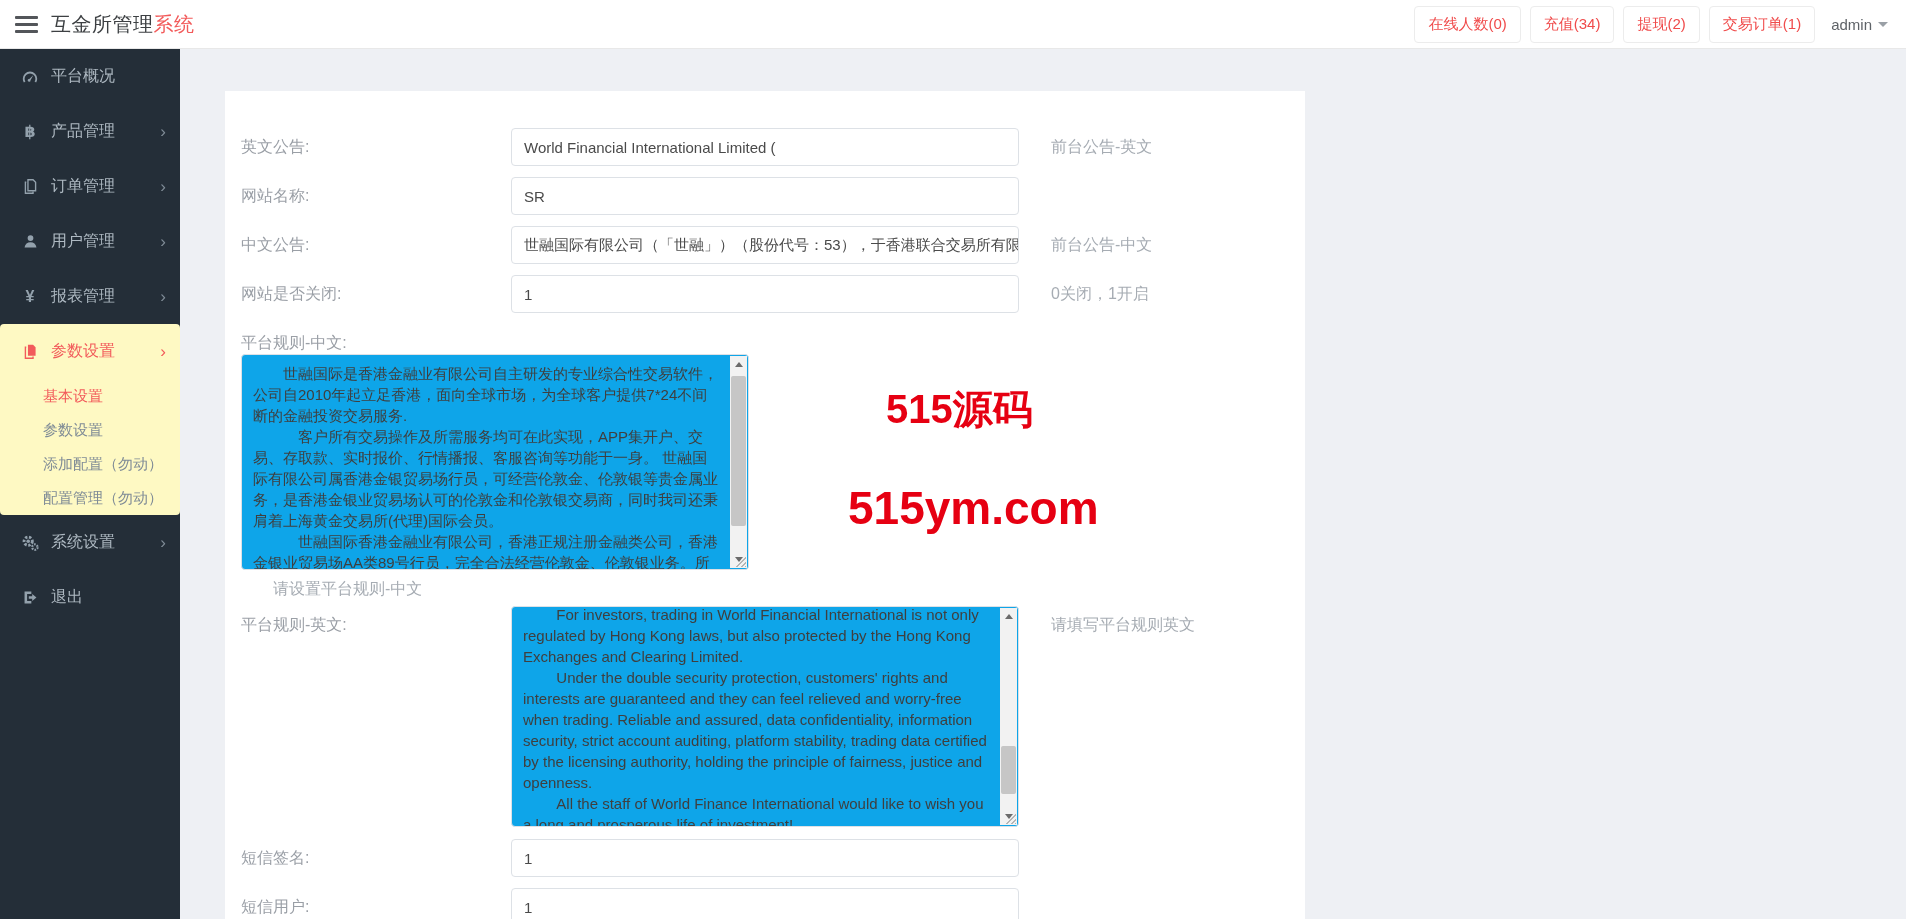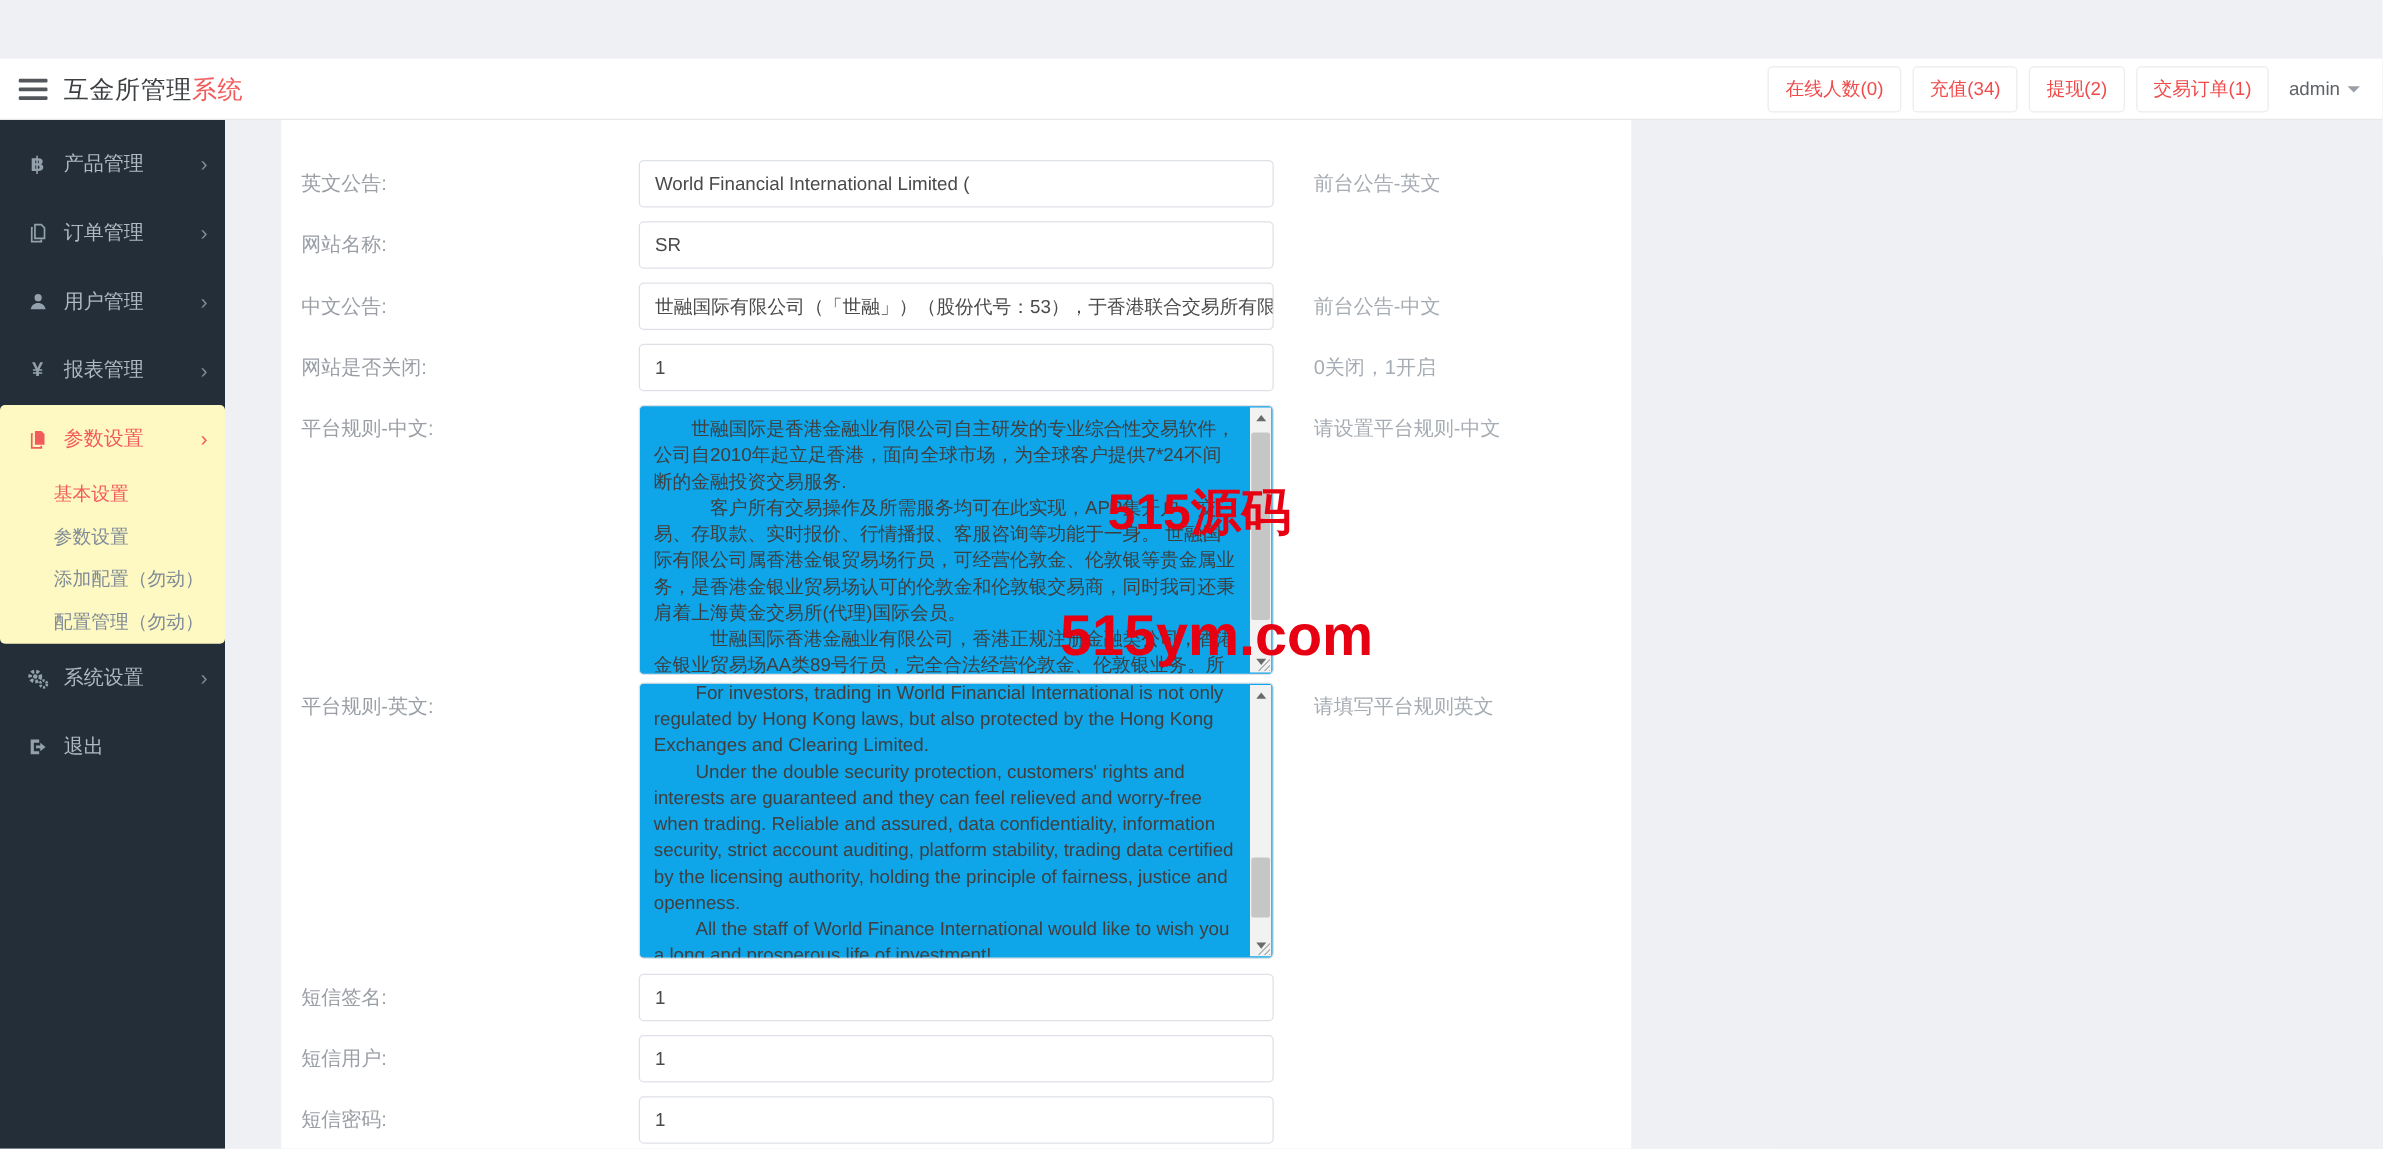--- a/index.html
+++ b/index.html
@@ -6,21 +6,21 @@
   html,body { margin:0; padding:0; }
   body {
     width:1906px; height:919px; overflow:hidden; position:relative;
     font-family:"Liberation Sans","DejaVu Sans",sans-serif;
     background:#eef0f4; color:#333;
   }
   
   .header {
     position:absolute; top:0; left:0; width:1906px; height:49px;
     background:#fff; border-bottom:1px solid #e8e8e8;
-    display:flex; align-items:center; z-index:30;margin-top:47px;
+    display:flex; align-items:center; z-index:30;
   }
   .hamburger { margin-left:15px; width:23px; cursor:pointer; }
   .hamburger div { height:3px; background:#53565a; margin:4px 0; border-radius:1px; }
   .brand { margin-left:13px; font-size:20px; color:#3d4043; letter-spacing:.5px; white-space:nowrap; }
   .brand .accent { color:#f25b5b; }
   .header-right { margin-left:auto; display:flex; align-items:center; padding-right:18px; }
   .stat-btn {
     border:1px solid #ececec; background:#fff; color:#f04b4b;
     font-size:15px; padding:8px 13px; border-radius:4px; margin-left:9px;
     cursor:pointer; white-space:nowrap; font-family:inherit;
@@ -49,21 +49,21 @@
     color:#7f8b96; font-size:15px; cursor:pointer; white-space:nowrap;
   }
   .sub-item.active { color:#f25b5b; }
   .icon-char { font-size:16px; font-weight:bold; }
 
   
   .main { position:absolute; top:49px; left:180px; right:0; bottom:0; background:#eef0f4; overflow:hidden; }
   .card { position:absolute; left:45px; top:42px; width:1080px; height:1100px; background:#fff; }
   .form { padding:37px 0 0 16px; }
   .frow { display:flex; margin-bottom:11px; }
-  .frow.cjk-rules { margin-bottom:6px; }
+  .frow.cjk-rules { margin-bottom:6px;flex-direction:column; }
   .frow.eng-rules { margin-bottom:12px; }
   .flabel { width:270px; flex:none; color:#9a9fa6; font-size:16px; padding-top:9px; white-space:nowrap; }
   .finput {
     width:508px; height:38px; flex:none;
     border:1px solid #dde1e6; border-radius:4px; background:#fff;
     padding:0 12px; font-size:15px; color:#4a4a4a;
     display:flex; align-items:center; white-space:nowrap; overflow:hidden;
   }
   .ftext {
     width:508px; flex:none; position:relative; overflow:hidden;

